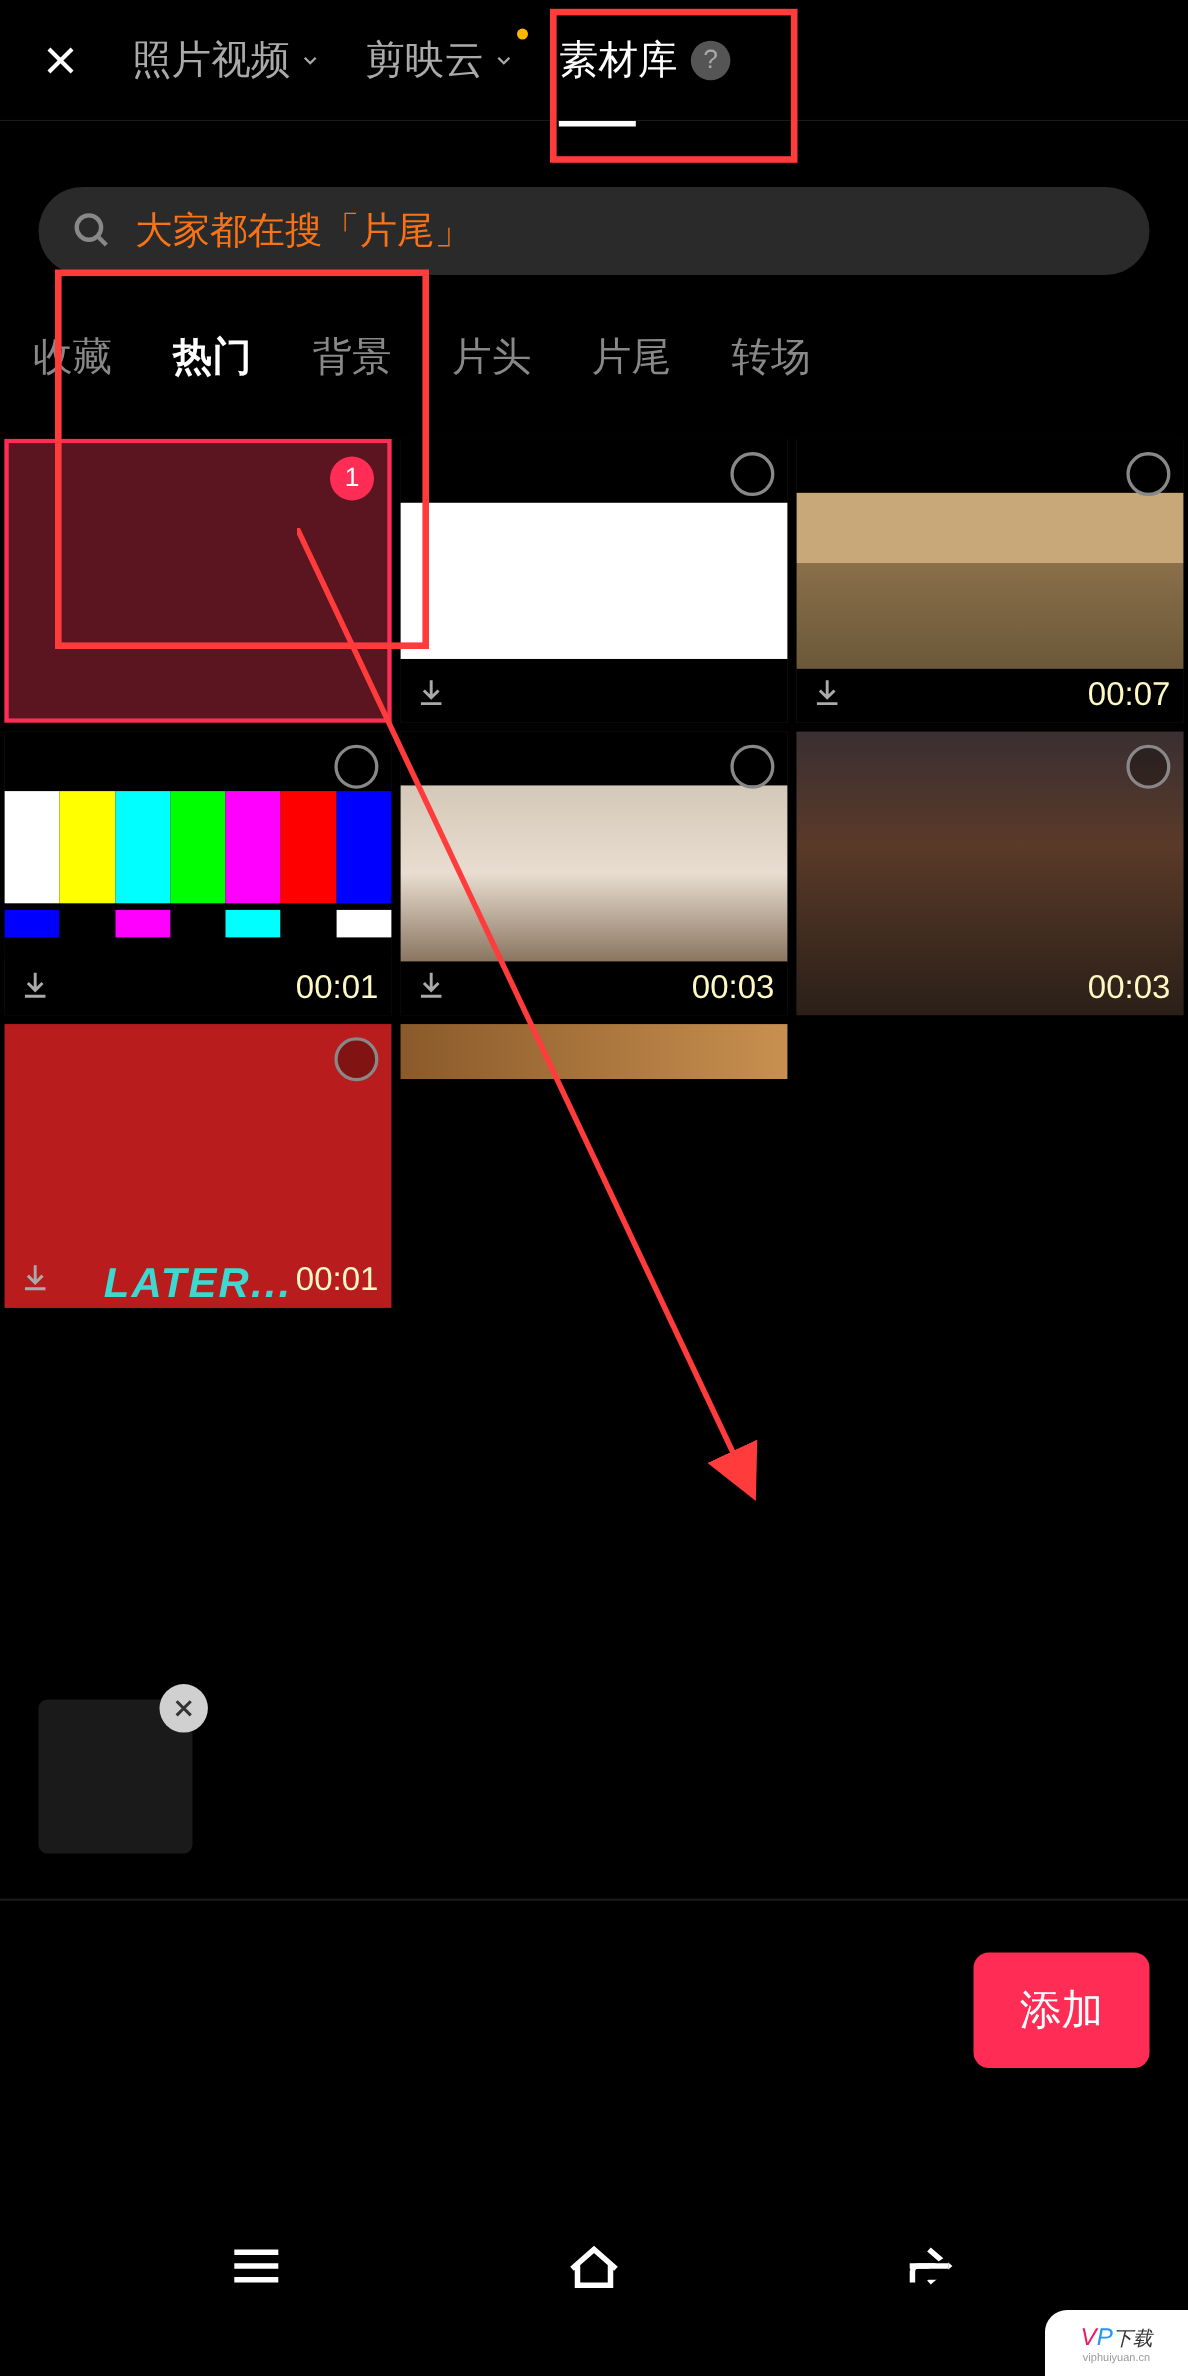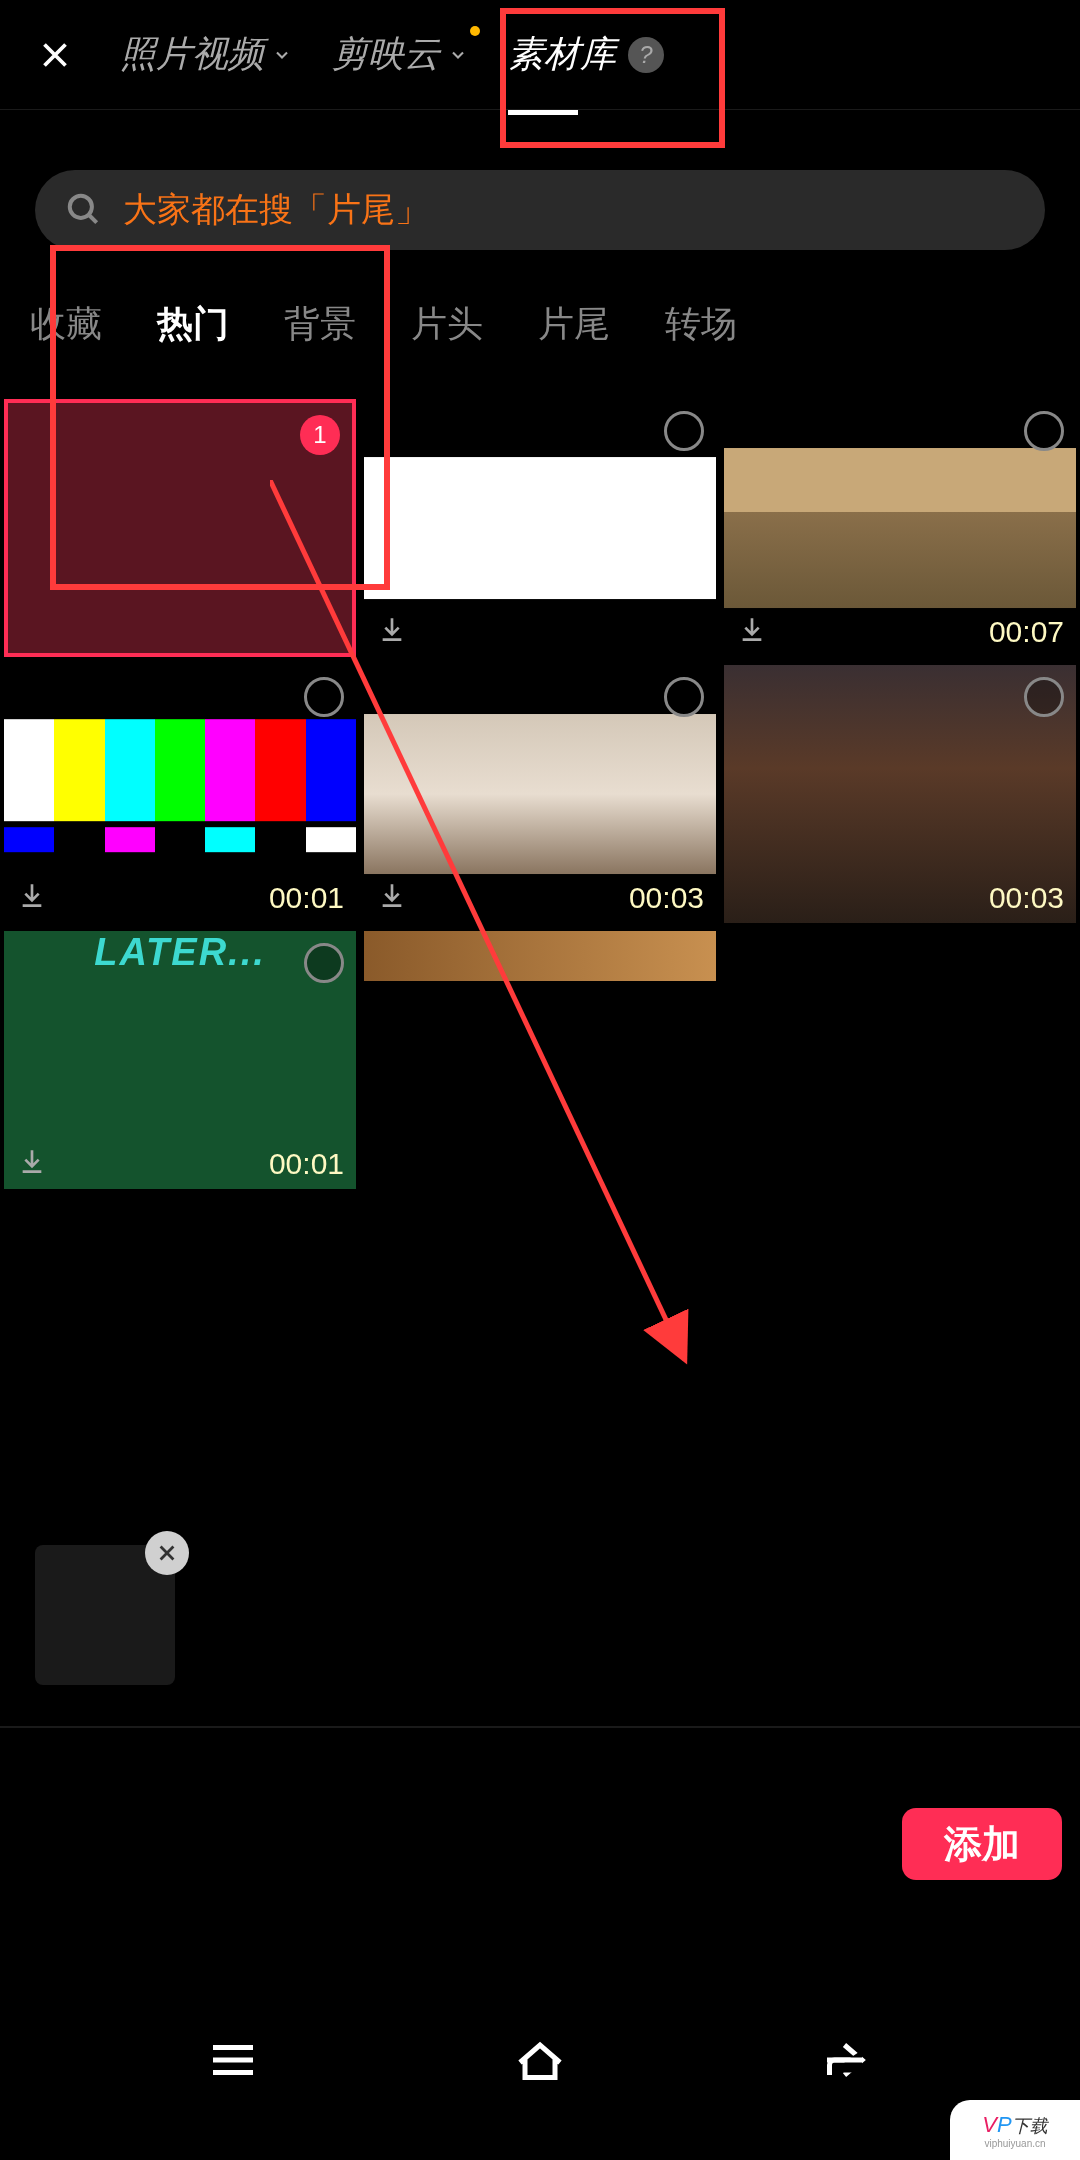--- a/index.html
+++ b/index.html
@@ -29,21 +29,20 @@
       align-items: center;
       justify-content: center;
       margin-right: 40px;
     }
     .close-btn svg { width: 36px; height: 36px; }
     .header-tabs {
       display: flex;
       align-items: center;
       gap: 40px;
       flex: 1;
-      font-style: italic;
     }
     .header-tab {
       font-size: 36px;
       color: #aaa;
       display: flex;
       align-items: center;
       gap: 8px;
       position: relative;
     }
     .header-tab.active {
@@ -218,23 +217,23 @@
       justify-content: center;
     }
     .t-paper-inner {
       width: 75%;
       height: 45%;
       background: #f5f0e8;
       transform: rotate(-8deg);
       border-radius: 4px;
     }
     .t-later {
-      background: #14532d;
-      display: flex;
-      align-items: flex-start;
+      background: #b91c1c;
+      display: flex;
+      align-items: flex-end;
       justify-content: center;
     }
     .t-later-text {
       font-size: 38px;
       font-weight: 900;
       color: #3dd9d0;
       letter-spacing: 2px;
       font-style: italic;
     }
     .t-bottom { background: linear-gradient(90deg, #8a5a2a, #c89050); }
@@ -276,31 +275,30 @@
       left: 0;
       right: 0;
       height: 2px;
       background: #1a1a1a;
     }
     
     
     .add-btn {
       position: absolute;
       bottom: 280px;
-      right: 18px;
+      right: 35px;
       width: 160px;
-      height: 72px;
+      height: 105px;
       background: #ff2d55;
       border-radius: 14px;
       display: flex;
       align-items: center;
       justify-content: center;
       font-size: 38px;
       color: #fff;
-      font-weight: bold;
     }
     
     
     .navbar {
       position: absolute;
       bottom: 40px;
       left: 0;
       right: 0;
       height: 120px;
       display: flex;

